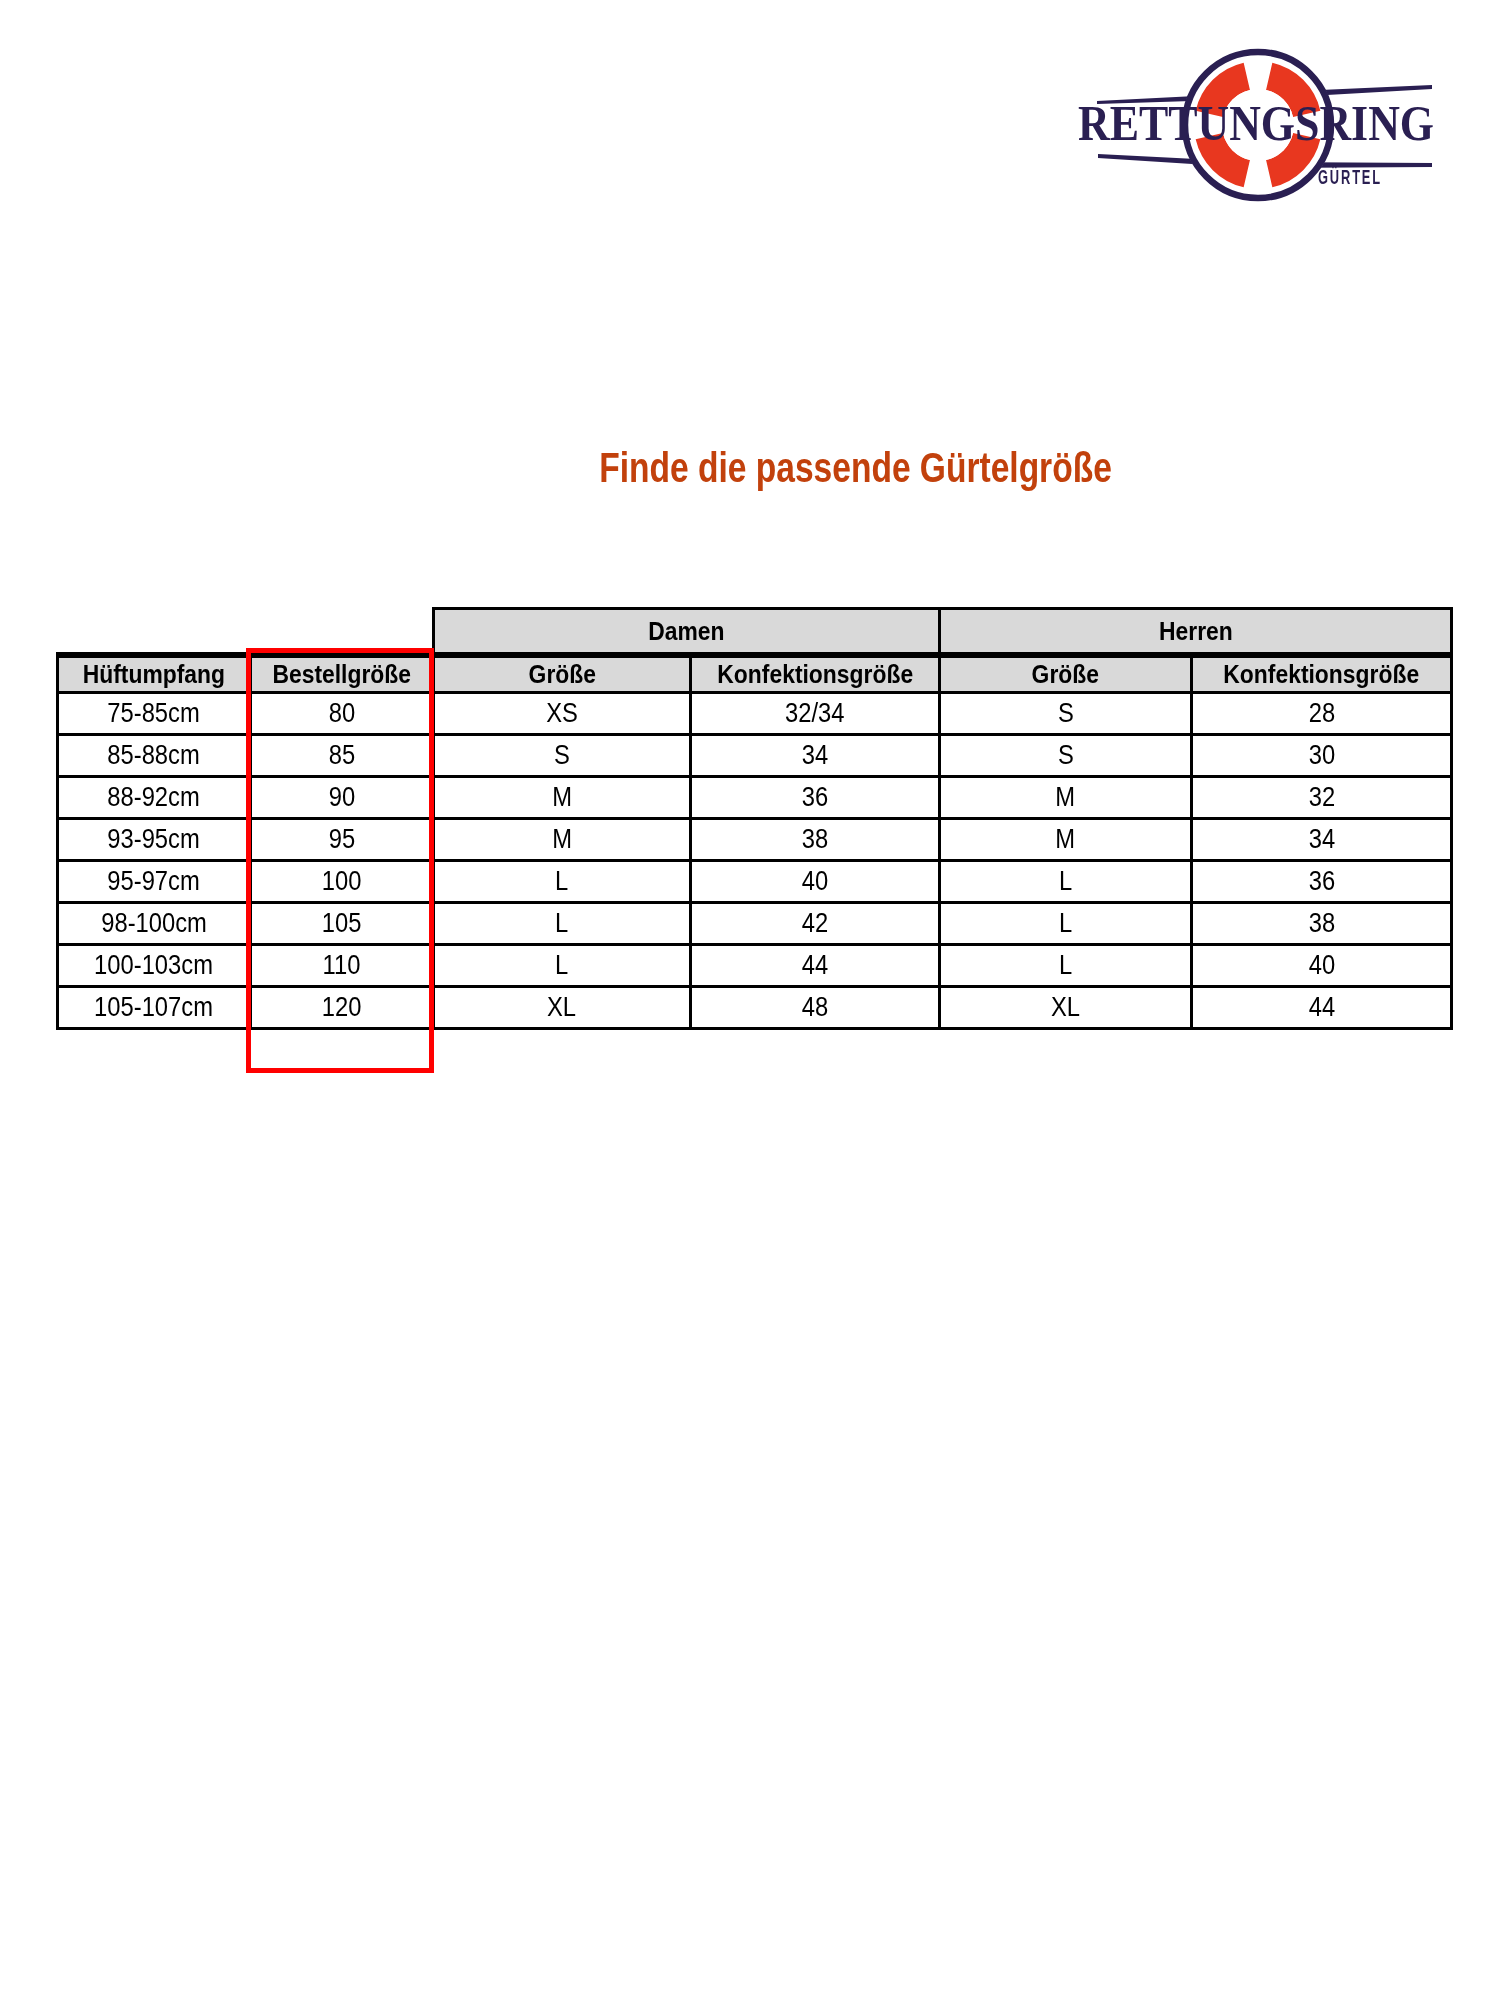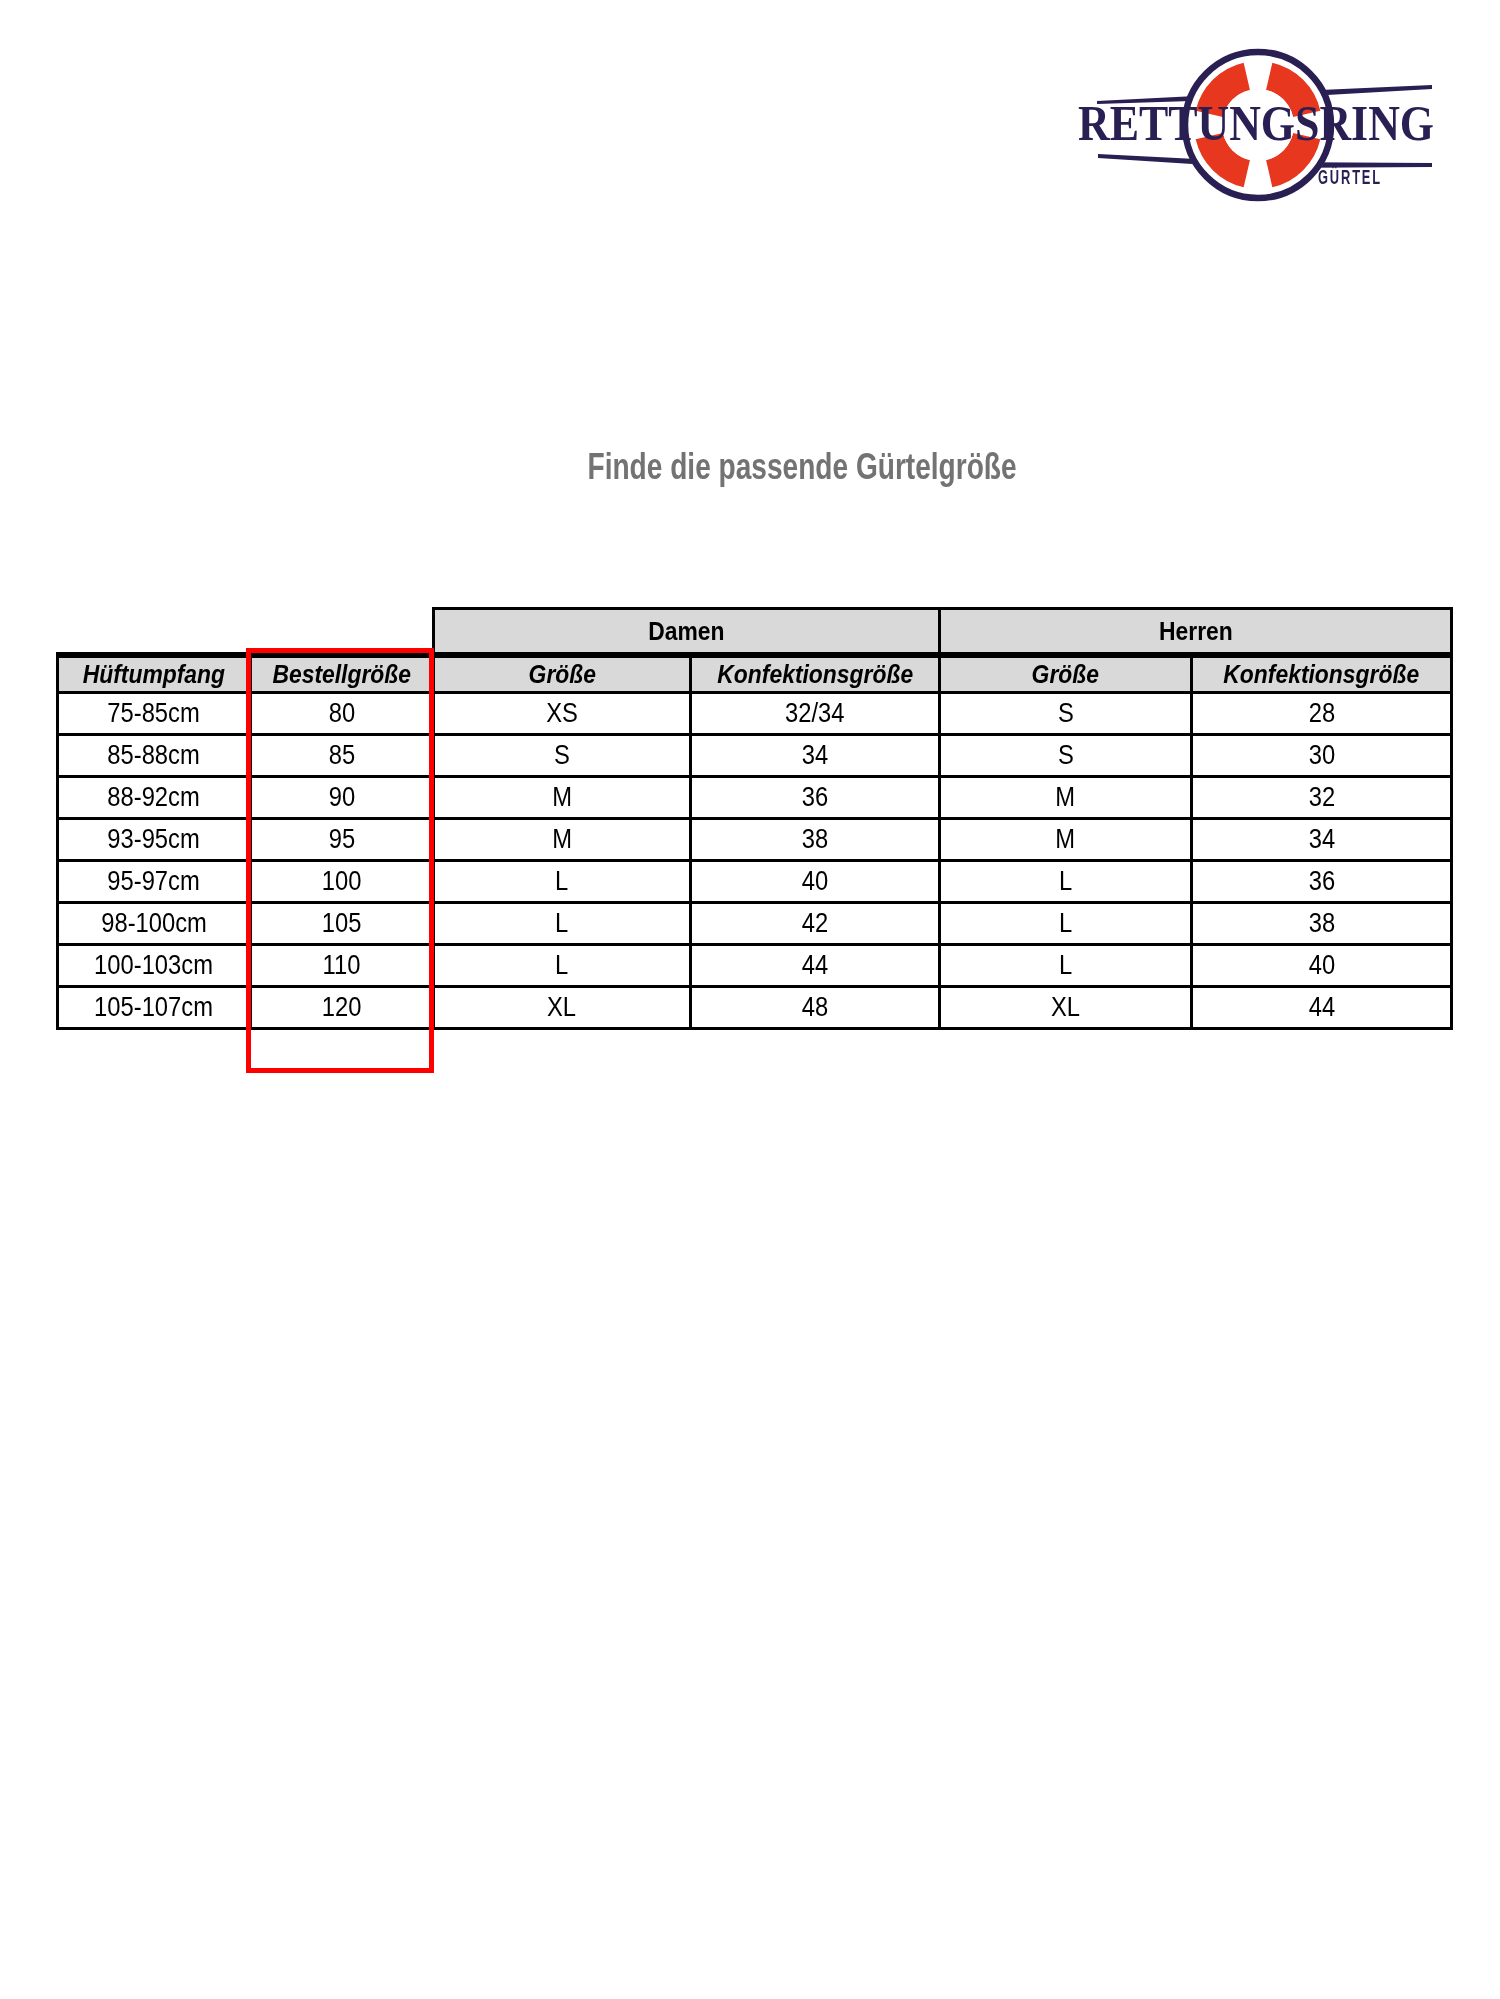--- a/index.html
+++ b/index.html
@@ -29,38 +29,38 @@
   }
   .sub-text{
     font-family:"Liberation Sans",sans-serif;
     font-weight:bold;
     fill:var(--navy);
     letter-spacing:3px;
   }
   
   .title{
     position:absolute;left:527px;top:440px;width:570px;
-    text-align:left;font-size:36px;font-weight:700;
-    line-height:54px;white-space:nowrap;color:#737373;
+    text-align:left;font-size:43px;font-weight:700;
+    line-height:54px;white-space:nowrap;color:#c2410c;
   }
   .title .sq{display:inline-block;transform:scaleX(.78);transform-origin:center;}
   
   table.size-table{
     position:absolute;left:56px;top:607px;width:1394px;
     border-collapse:collapse;table-layout:fixed;padding-left:12px;
   }
   .size-table td{
     border:3px solid #000;
     text-align:center;vertical-align:middle;
     padding:0;font-size:26px;overflow:hidden;
   }
   .size-table tr.grouprow td{background:var(--grey);font-weight:700;height:42px;}
   .size-table tr.grouprow td.blank{border:none;background:#fff;}
   .size-table tr.headrow td{
-    background:var(--grey);font-weight:700;height:33px;border-top-width:6px;font-style:italic;
+    background:var(--grey);font-weight:700;height:33px;border-top-width:6px;
   }
   .size-table tr.datarow td{height:39px;font-size:27px;}
   .c{display:inline-block;transform:scaleX(.88);white-space:nowrap;}
   
   .highlight-box{
     position:absolute;left:246px;top:648px;width:188px;height:425px;
     border:5px solid var(--hl);box-sizing:border-box;pointer-events:none;
   }
 </style>
 </head>

